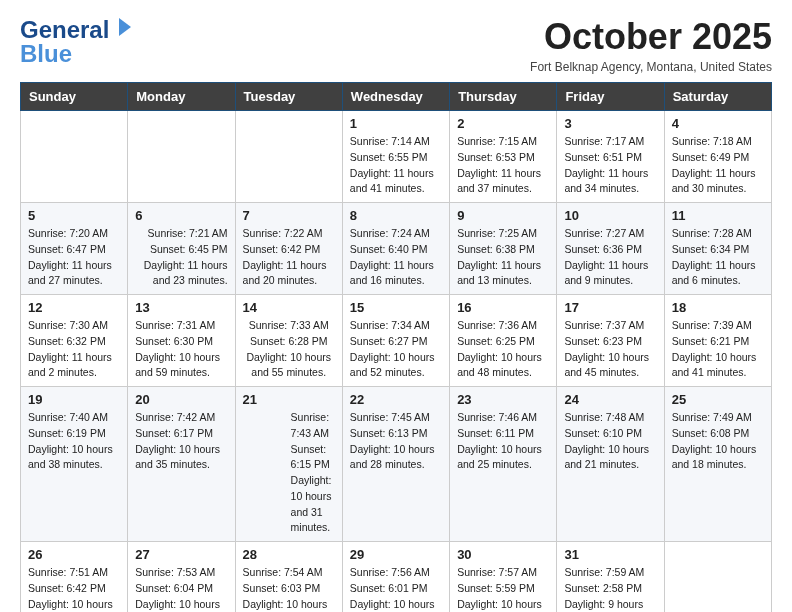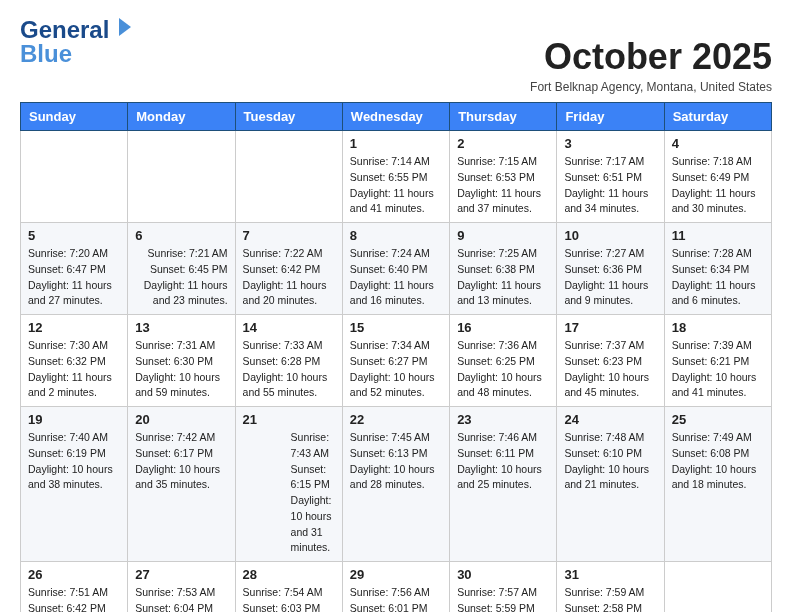--- a/index.html
+++ b/index.html
@@ -16,39 +16,38 @@
       align-items: flex-start;
       margin-bottom: 8px;
     }
     .logo {
       display: flex;
       flex-direction: column;
       align-items: flex-start;
     }
     .title-block {
       text-align: right;
-      margin-top: 20px;
     }
     .month-title {
       font-size: 36px;
       font-weight: bold;
       color: #222;
     }
     .location {
       font-size: 12px;
       color: #444;
       margin-top: 2px;
     }
     .calendar {
       width: 100%;
       border-collapse: collapse;
       border: 1px solid #aaa;
     }
     .calendar th {
-      background-color: #3b82f6;
+      background-color: #404040;
       color: #fff;
       text-align: left;
       padding: 6px 8px;
       font-size: 13px;
       font-weight: bold;
       border: 1px solid #1e4f7a;
     }
     .calendar td {
       vertical-align: top;
       padding: 5px 7px;
@@ -200,21 +199,21 @@
         </td>
         <td>
           <span class="day-number">13</span>
           <div class="day-info" style="white-space: pre-line;">Sunrise: 7:31 AM
 Sunset: 6:30 PM
 Daylight: 10 hours
 and 59 minutes.</div>
         </td>
         <td>
           <span class="day-number">14</span>
-          <div class="day-info" style="white-space: pre-line;">Sunrise: 7:33 AM
+          <div class="day-info" style="white-space: pre-line; text-align: center;">Sunrise: 7:33 AM
 Sunset: 6:28 PM
 Daylight: 10 hours
 and 55 minutes.</div>
         </td>
         <td>
           <span class="day-number">15</span>
           <div class="day-info" style="white-space: pre-line;">Sunrise: 7:34 AM
 Sunset: 6:27 PM
 Daylight: 10 hours
 and 52 minutes.</div>

